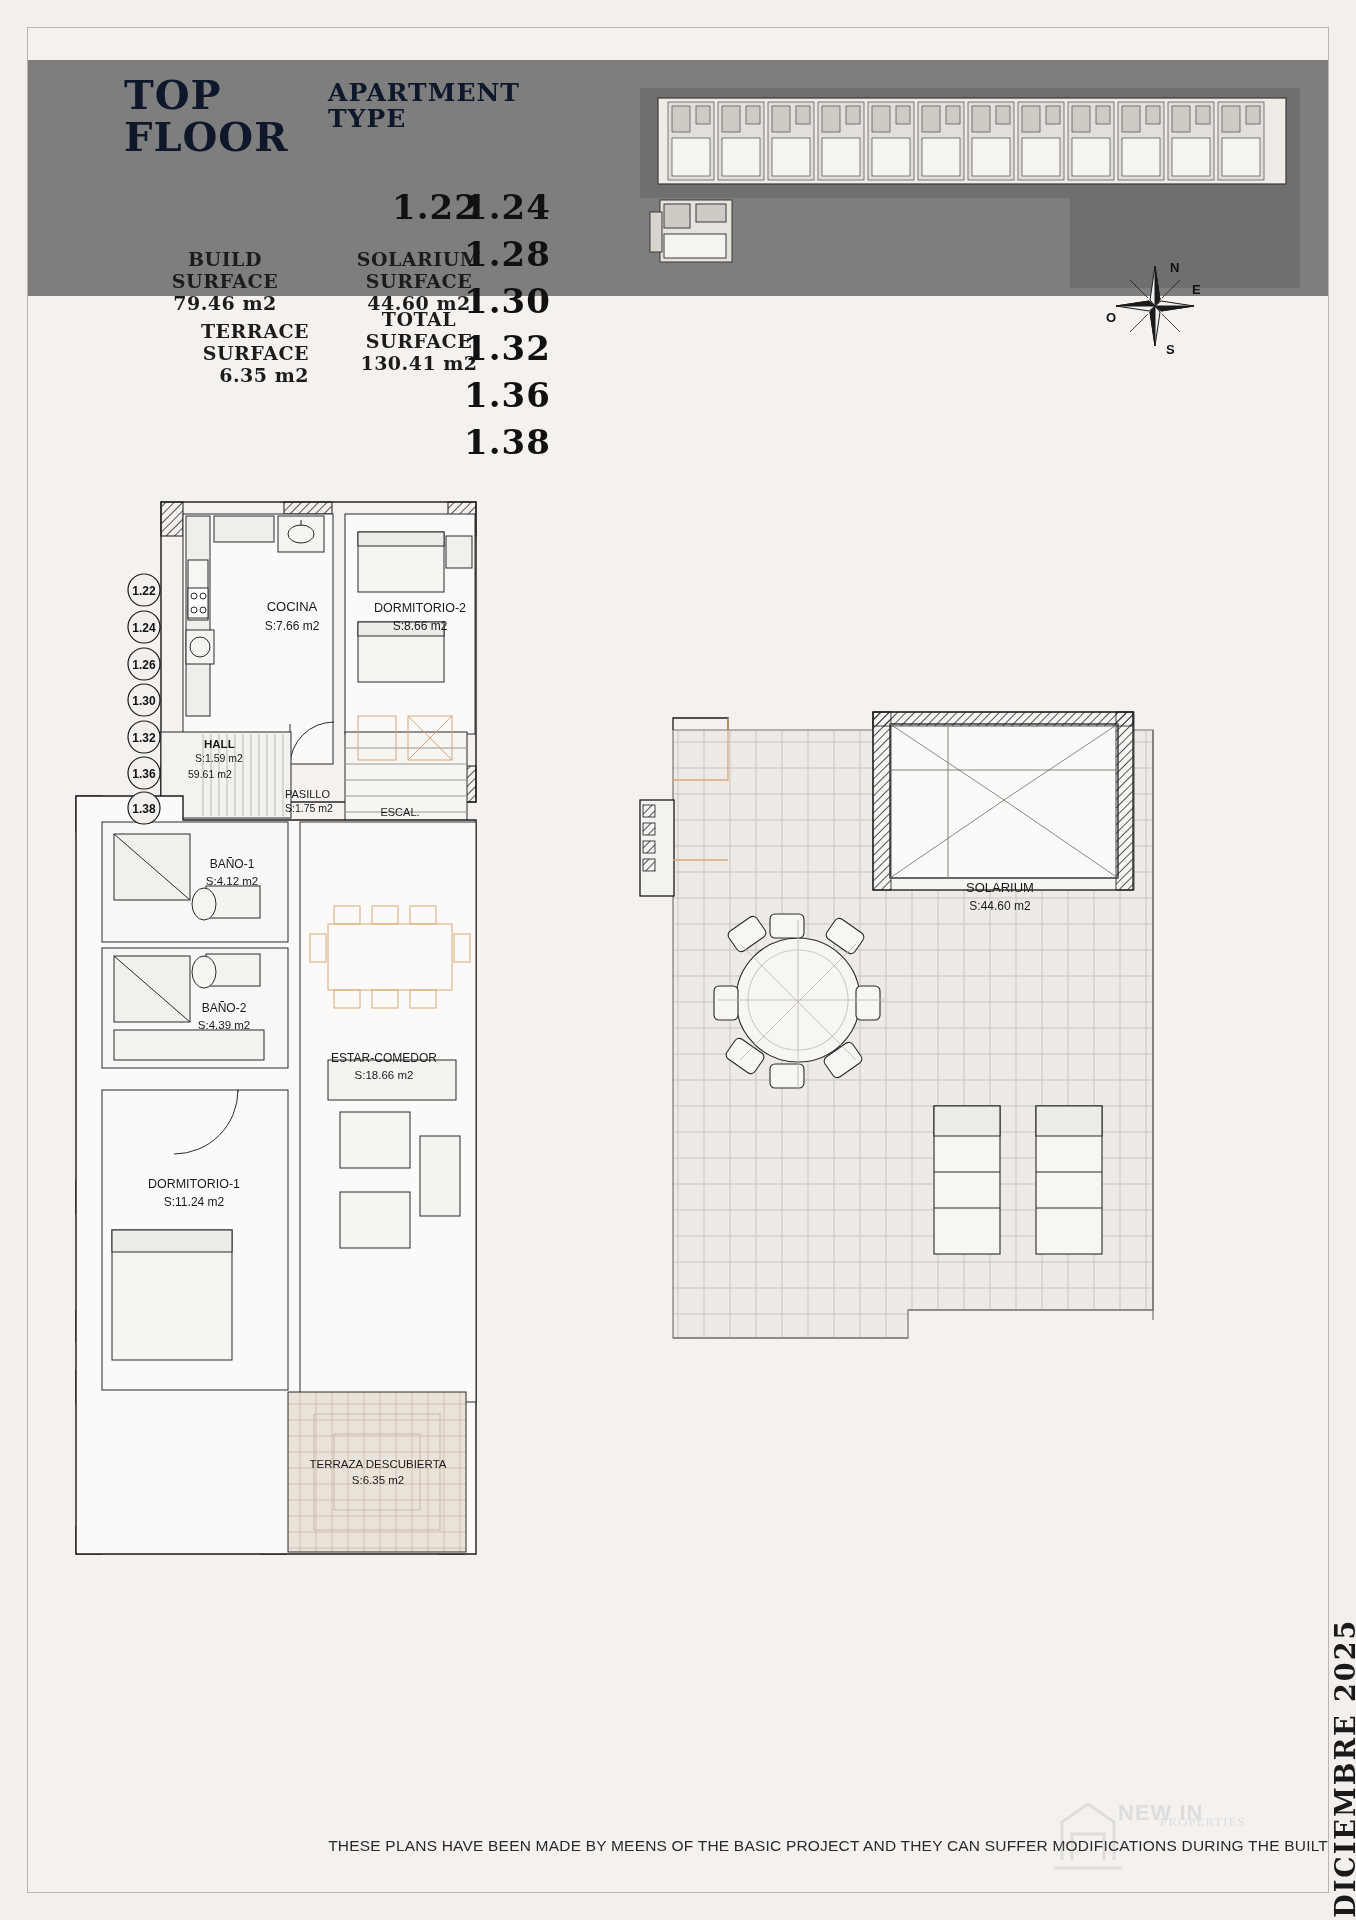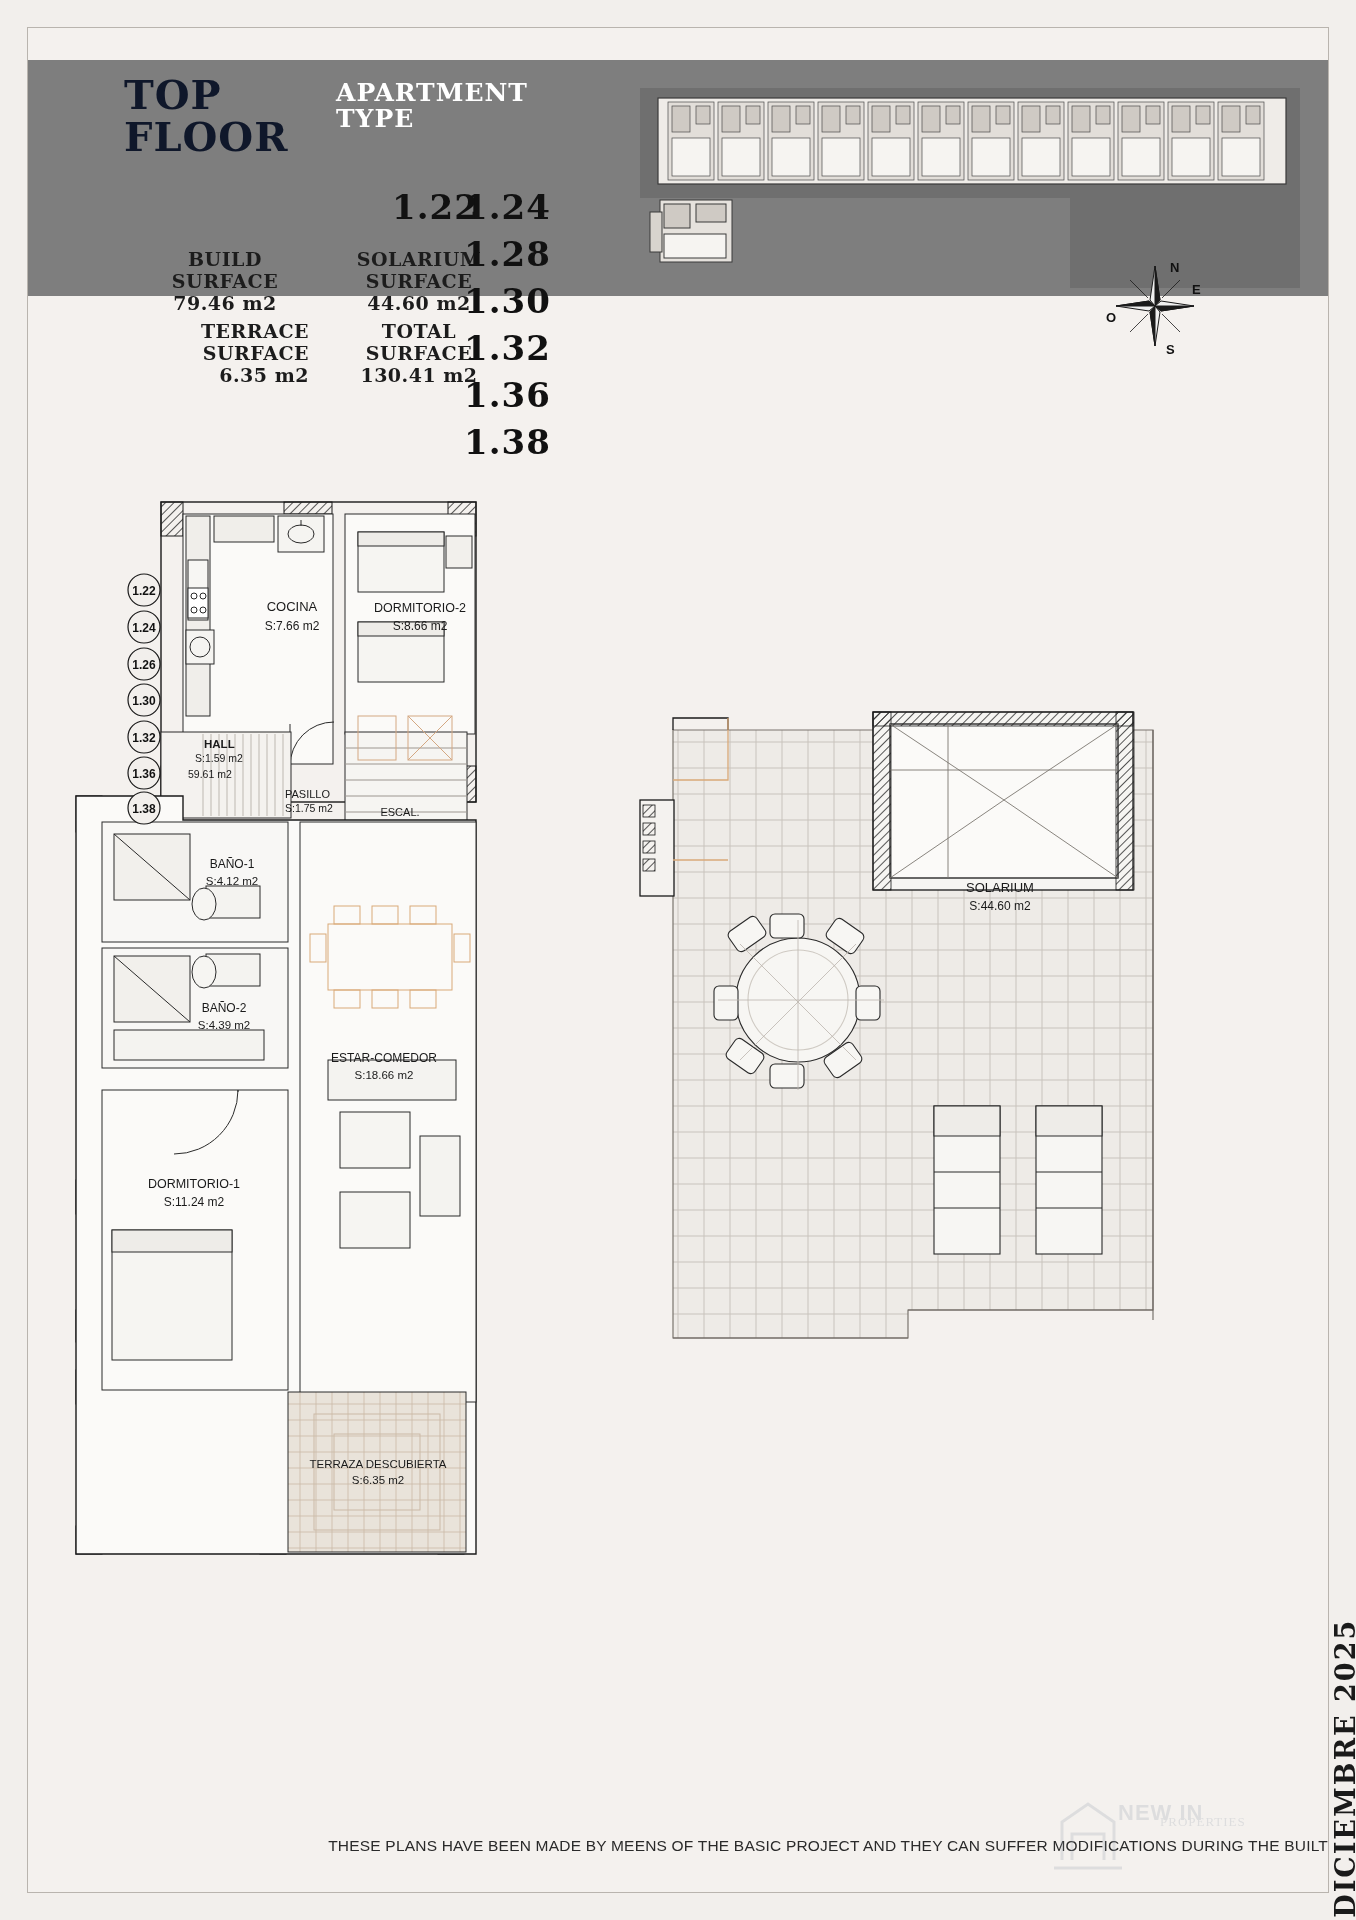--- a/index.html
+++ b/index.html
@@ -46,45 +46,45 @@
     left: 96px; top: 14px;
     font-family: "DejaVu Serif", serif;
     font-size: 40px;
     font-weight: bold;
     letter-spacing: 1px;
     color: #0f172a;
     line-height: 42px;
   }
   .apt-type {
     position: absolute;
-    left: 308px; top: 20px;
+    left: 300px; top: 20px;
     font-family: "DejaVu Serif", serif;
     font-size: 25px;
     font-weight: bold;
-    color: #ffffff;
+    color: #0f172a;
     line-height: 26px;
     letter-spacing: 1px;
   }
   .kv {
     position: absolute;
     font-family: "DejaVu Serif", serif;
     font-weight: bold;
     color: #1c1c1c;
     font-size: 19px;
     line-height: 22px;
     letter-spacing: 0.5px;
     margin-top: 28px;
   }
   .kv .lab { display: block; }
   .kv .val { display: block; }
 
   .k-build   { left: 112px; top: 160px; text-align: center; width: 170px;}
   .k-solar   { left: 296px; top: 160px; text-align: center; width: 190px;}
   .k-terrace { left: 101px; top: 232px; text-align: right; width: 180px;}
-  .k-total   { left: 296px; top: 232px; text-align: center; width: 190px;}
+  .k-total   { left: 296px; top: 220px; text-align: center; width: 190px;}
 
   
   .apt-numbers {
     position: absolute;
     left: 430px; top: 124px;
     width: 130px;
     font-family: "DejaVu Serif", serif;
     font-size: 34px;
     font-weight: bold;
     color: #111;

